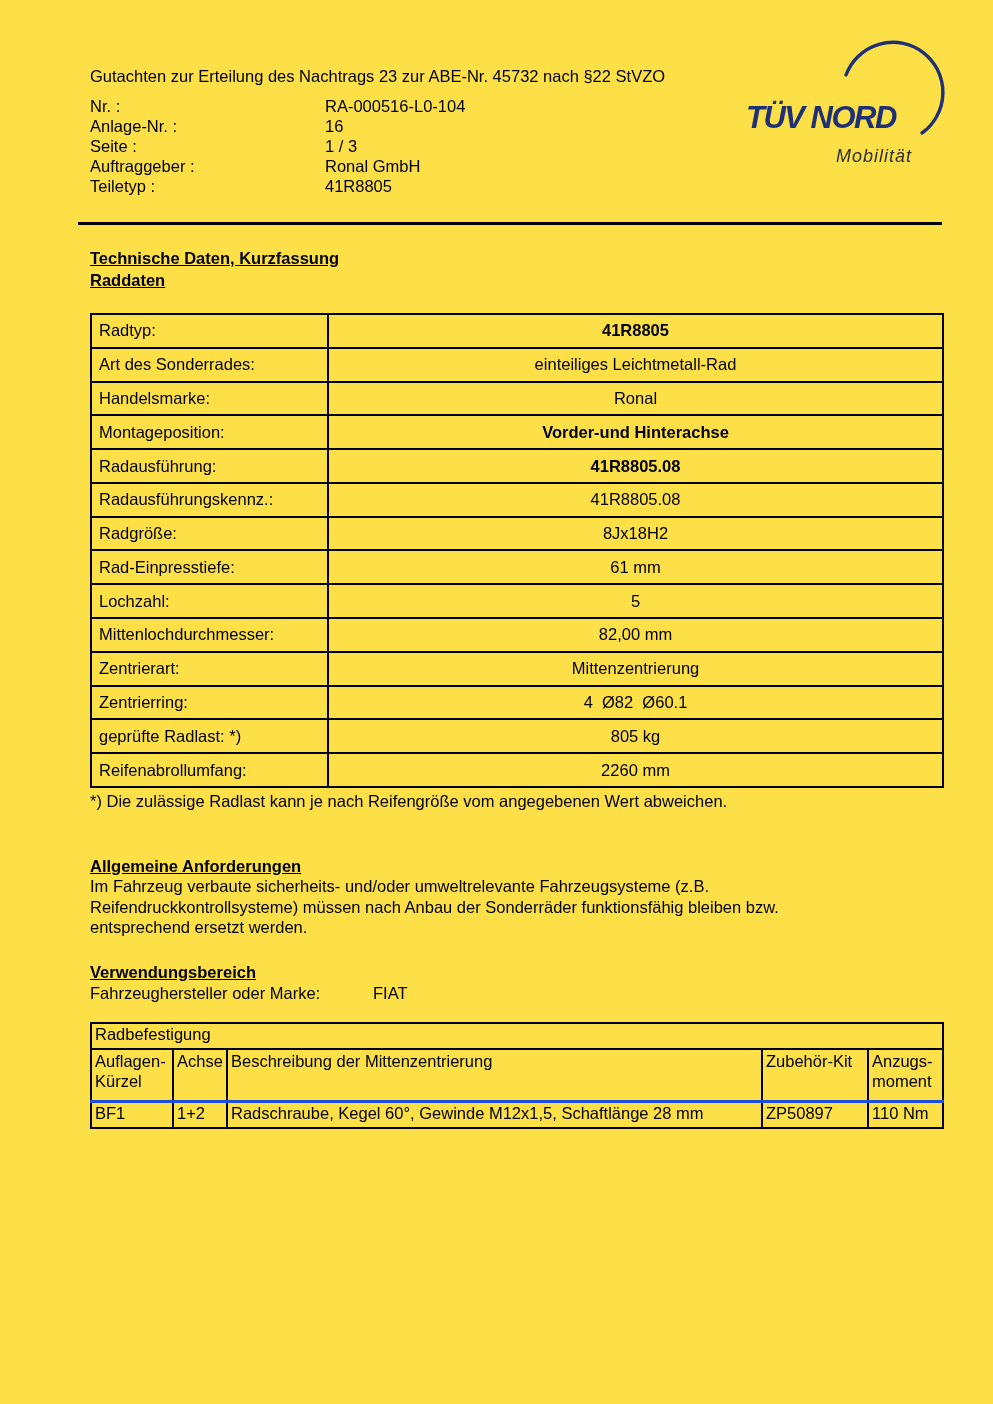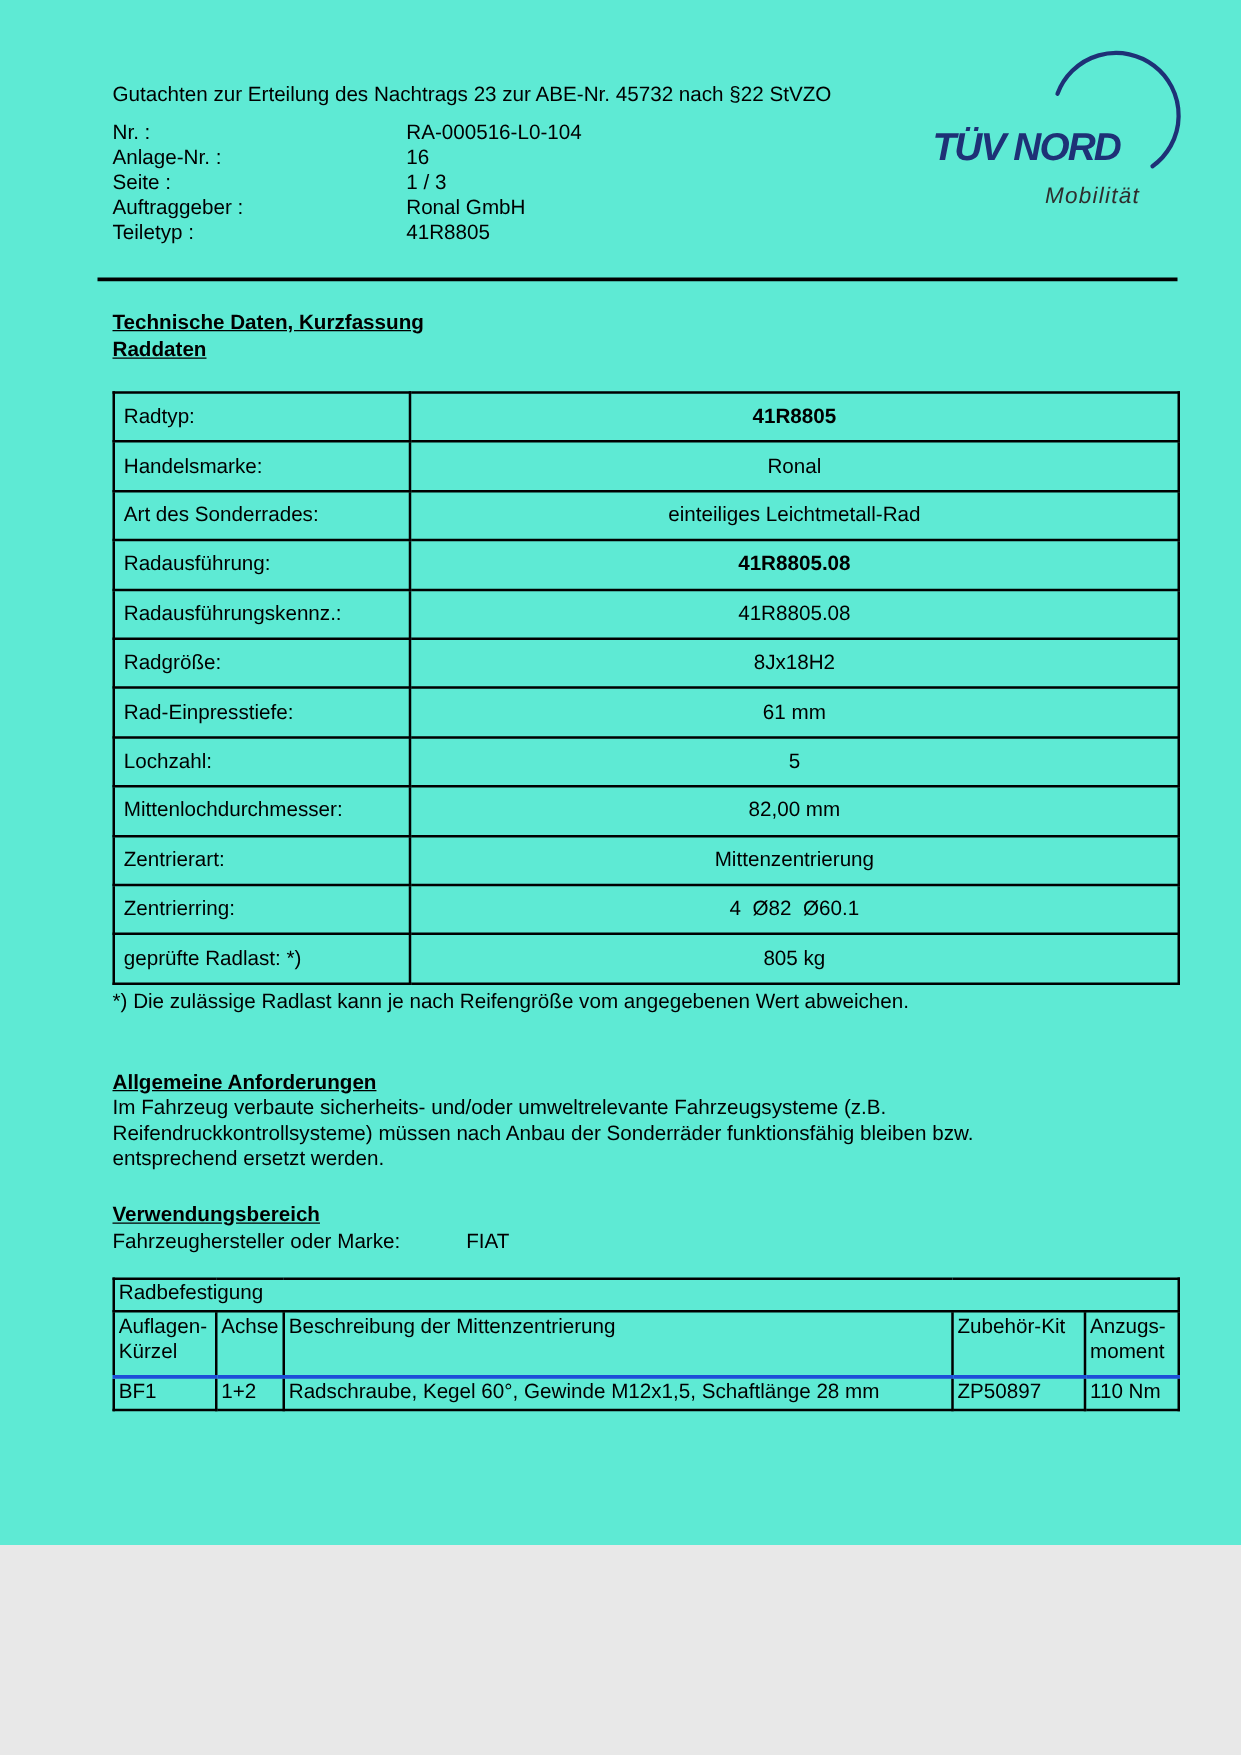--- a/index.html
+++ b/index.html
@@ -1,21 +1,21 @@
 <!DOCTYPE html>
 <html><head>
 <meta charset="utf-8">
 <style>
   html, body { margin: 0; padding: 0; background: #e8e8e8; }
   .page {
     position: relative;
     width: 993px;
-    height: 1236px;
+    height: 1404px;
     margin: 0 auto;
-    background: #5eead4;
+    background: #fde047;
     font-family: "Liberation Sans", sans-serif;
     color: #000000;
     font-size: 16.5px;
     overflow: hidden;
   }
   .abs { position: absolute; }
 
   
   .doc-header { left: 90px; top: 66px; width: 700px; }
   .doc-title { line-height: 20px; margin-bottom: 10px; white-space: nowrap; }
@@ -106,26 +106,30 @@
     <colgroup>
         <col style="width:237px">
         <col style="width:615px">
       </colgroup>
     <tbody>
       <tr>
           <td class="lbl">Radtyp:</td>
           <td class="val b">41R8805</td>
         </tr>
       <tr>
+          <td class="lbl">Art des Sonderrades:</td>
+          <td class="val">einteiliges Leichtmetall-Rad</td>
+        </tr>
+      <tr>
           <td class="lbl">Handelsmarke:</td>
           <td class="val">Ronal</td>
         </tr>
       <tr>
-          <td class="lbl">Art des Sonderrades:</td>
-          <td class="val">einteiliges Leichtmetall-Rad</td>
+          <td class="lbl">Montageposition:</td>
+          <td class="val b">Vorder-und Hinterachse</td>
         </tr>
       <tr>
           <td class="lbl">Radausführung:</td>
           <td class="val b">41R8805.08</td>
         </tr>
       <tr>
           <td class="lbl">Radausführungskennz.:</td>
           <td class="val">41R8805.08</td>
         </tr>
       <tr>
@@ -148,20 +152,24 @@
           <td class="lbl">Zentrierart:</td>
           <td class="val">Mittenzentrierung</td>
         </tr>
       <tr>
           <td class="lbl">Zentrierring:</td>
           <td class="val">4  Ø82  Ø60.1</td>
         </tr>
       <tr>
           <td class="lbl">geprüfte Radlast: *)</td>
           <td class="val">805 kg</td>
+        </tr>
+      <tr>
+          <td class="lbl">Reifenabrollumfang:</td>
+          <td class="val">2260 mm</td>
         </tr>
     </tbody>
   </table>
 
   <div class="abs footnote">*) Die zulässige Radlast kann je nach Reifengröße vom angegebenen Wert abweichen.</div>
 
   <div class="abs heading" style="top:855px">Allgemeine Anforderungen</div>
   <div class="abs para">Im Fahrzeug verbaute sicherheits- und/oder umweltrelevante Fahrzeugsysteme (z.B.
 Reifendruckkontrollsysteme) müssen nach Anbau der Sonderräder funktionsfähig bleiben bzw.
 entsprechend ersetzt werden.</div>

